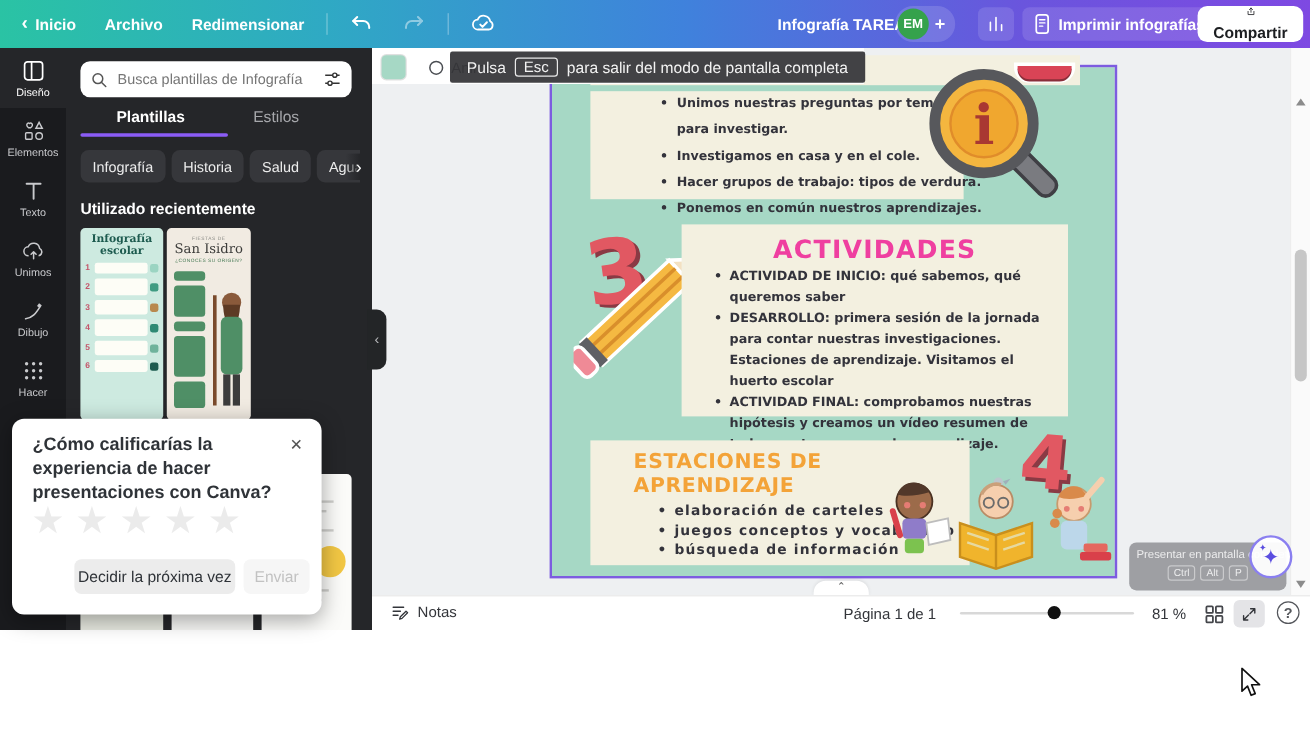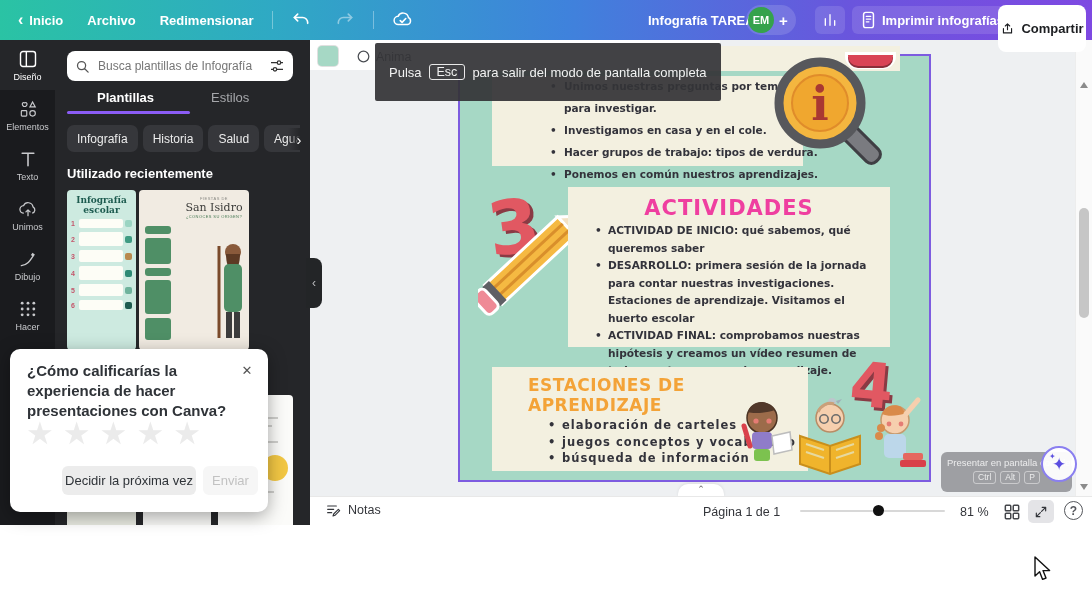--- a/index.html
+++ b/index.html
@@ -16,23 +16,23 @@
   .tb-div{width:1px;height:18px;background:rgba(255,255,255,.35);margin:0 6px;}
   #doc-title{position:absolute;left:648px;top:0;height:40px;display:flex;align-items:center;font-weight:bold;}
   #avatar-pill{position:absolute;left:746px;top:5px;height:30px;border-radius:16px;
     background:rgba(255,255,255,.14);display:flex;align-items:center;padding:0 8px 0 2px;gap:5px;}
   #avatar{width:26px;height:26px;border-radius:50%;background:#35a24c;display:flex;
     align-items:center;justify-content:center;font-size:11px;font-weight:bold;}
   #stats-btn{position:absolute;left:815px;top:6px;width:30px;height:28px;border-radius:6px;
     background:rgba(255,255,255,.12);display:flex;align-items:center;justify-content:center;}
   #print-btn{position:absolute;left:852px;top:6px;height:28px;border-radius:6px;
     background:rgba(255,255,255,.12);display:flex;align-items:center;padding:0 10px;gap:7px;}
-  #share-btn{position:absolute;left:998px;top:5px;width:88px;height:47px;border-radius:8px;
+  #share-btn{position:absolute;left:998px;top:5px;width:88px;height:30px;border-radius:8px;
     background:#fff;color:#1c1e21;display:flex;align-items:center;justify-content:center;gap:6px;
-    font-size:13px;font-weight:bold;}
+    font-size:13px;font-weight:bold;flex-direction:column;}
 
   
   #rail{left:0;top:40px;width:55px;height:485px;background:#1a1b1e;z-index:5;}
   .rail-item{width:55px;height:50px;display:flex;flex-direction:column;align-items:center;
     justify-content:center;gap:3px;color:#c9cacd;font-size:9px;cursor:pointer;}
   .rail-item.active{background:#252629;color:#fff;}
   #panel{left:55px;top:40px;width:255px;height:485px;background:#252629;z-index:4;overflow:hidden;}
   #searchbox{position:absolute;left:12px;top:11px;width:226px;height:30px;background:#fff;
     border-radius:8px;display:flex;align-items:center;padding:0 8px;gap:6px;box-sizing:border-box;}
   #searchbox input{border:none;outline:none;flex:1;font-size:12px;color:#333;min-width:0;
@@ -49,21 +49,21 @@
   #recent-title{position:absolute;left:12px;top:126px;color:#fff;font-size:13px;font-weight:bold;}
 
   .thumb{position:absolute;border-radius:4px;overflow:hidden;cursor:pointer;}
   #thumb1{left:12px;top:150px;width:69px;height:160px;background:#cdeae0;}
   #thumb1 .t1-title{color:#1d5b4f;font-weight:bold;font-size:9px;text-align:center;line-height:10px;
     font-family:"DejaVu Serif",serif;padding-top:5px;}
   .t1-row{display:flex;align-items:center;gap:2px;margin:4px 4px 0 4px;}
   .t1-num{color:#c4556a;font-size:7px;font-weight:bold;width:6px;}
   .t1-bar{flex:1;height:9px;background:#fdfdf6;border-radius:2px;}
   .t1-dot{width:7px;height:7px;border-radius:2px;background:#2e8a74;}
-  #thumb2{left:84px;top:150px;width:70px;height:160px;background:#f1ebe2;padding-left:40px;}
+  #thumb2{left:84px;top:150px;width:70px;height:160px;background:#f1ebe2;}
   #thumb2 .t2-eyebrow{font-size:4px;letter-spacing:.5px;color:#8a8a85;text-align:center;padding-top:6px;}
   #thumb2 .t2-title{font-family:"DejaVu Serif",serif;font-size:11px;color:#3c3c3a;text-align:center;}
   #thumb2 .t2-sub{font-size:4px;color:#477a55;text-align:center;letter-spacing:.4px;}
   .t2-box{position:absolute;left:6px;width:26px;border-radius:3px;background:#4f8f66;}
   #thumb3{left:12px;top:360px;width:69px;height:163px;background:#e6e8df;}
   #thumb4{left:88px;top:360px;width:68px;height:163px;background:#f6f6f4;}
   #thumb5{left:163px;top:355px;width:75px;height:168px;background:#fbfbf9;}
   .t5-line{position:absolute;left:8px;height:2px;background:#cfcfcc;}
 
   
@@ -80,21 +80,21 @@
   #btn-send{left:193px;width:55px;background:#f6f6f6;color:#c2c2c2;text-align:right;}
 
   
   #canvas{left:310px;top:40px;width:765px;height:485px;background:#eef0f2;z-index:1;}
   #ctx-toolbar{position:absolute;left:0px;top:0px;width:410px;height:30px;background:#fff;z-index:10;}
   #swatch{position:absolute;left:8px;top:6px;width:20px;height:20px;border-radius:4px;
     box-shadow:0 0 0 1px rgba(0,0,0,.12);z-index:12;cursor:pointer;}
   #animate{position:absolute;left:46px;top:9px;display:flex;align-items:center;gap:5px;
     color:#4b4e53;font-size:12.5px;z-index:12;cursor:pointer;}
   #notif{position:absolute;left:65px;top:3px;height:26px;background:rgba(52,52,55,.93);
-    color:#f2f2f2;font-size:13px;display:flex;align-items:center;padding:16px 14px;z-index:50;
+    color:#f2f2f2;font-size:13px;display:flex;align-items:center;padding:0 14px;z-index:50;
     border-radius:2px;white-space:nowrap;}
   #notif .key{border:1px solid #e9e9e9;border-radius:3px;padding:0px 7px;margin:0 7px;font-size:12.5px;}
 
   
   #page{position:absolute;left:150px;top:16px;width:469px;height:424px;background:#a6d8c5;
     outline:2px solid #7d5ce0;z-index:5;}
   .cream{position:absolute;background:#f3f0e0;}
   .info-text{font-family:"DejaVu Sans",sans-serif;font-weight:bold;color:#33333b;}
   #card-top{left:32px;top:-10px;width:408px;height:25px;}
   #card1{left:32px;top:20px;width:311px;height:90px;}

